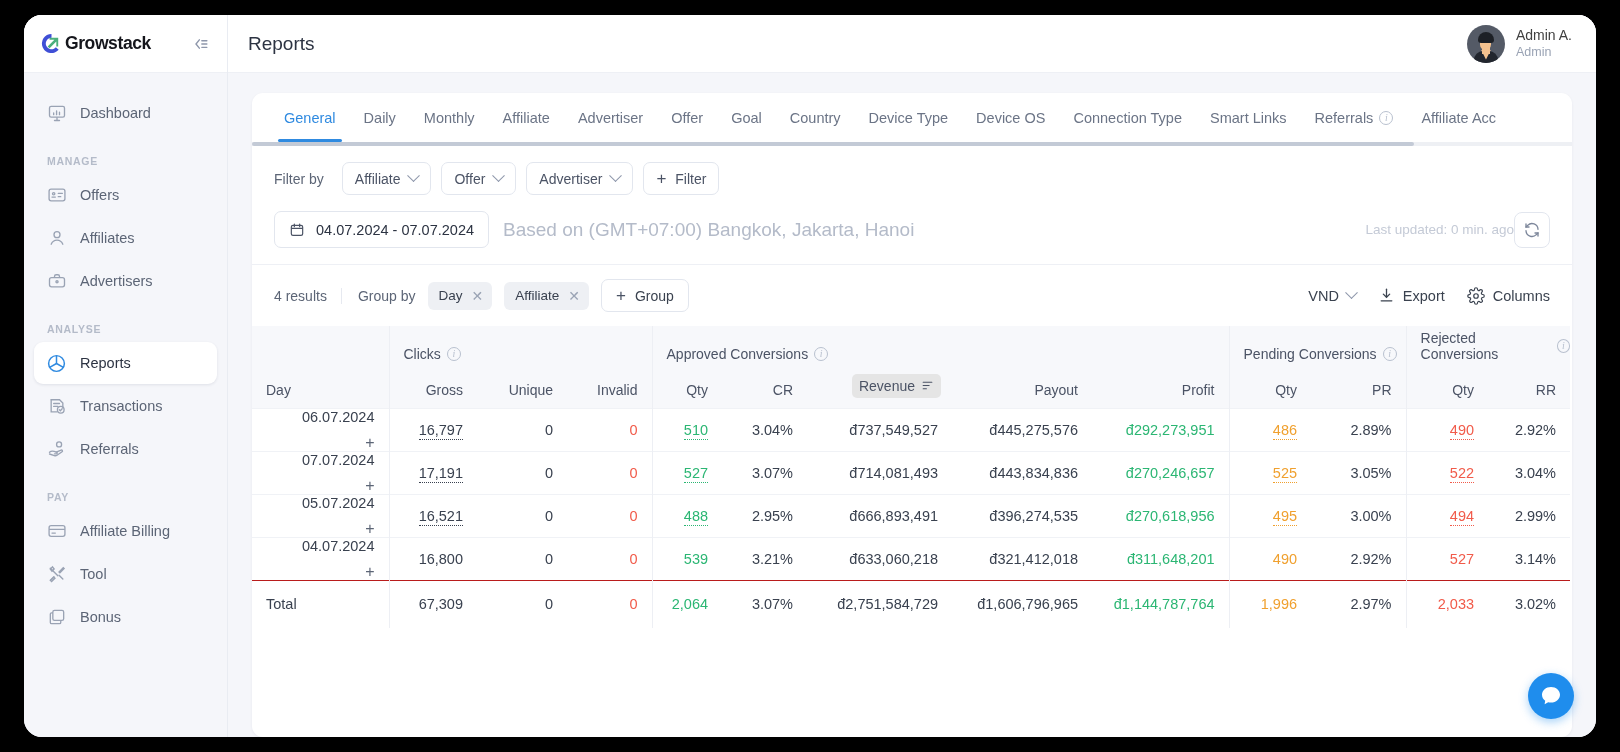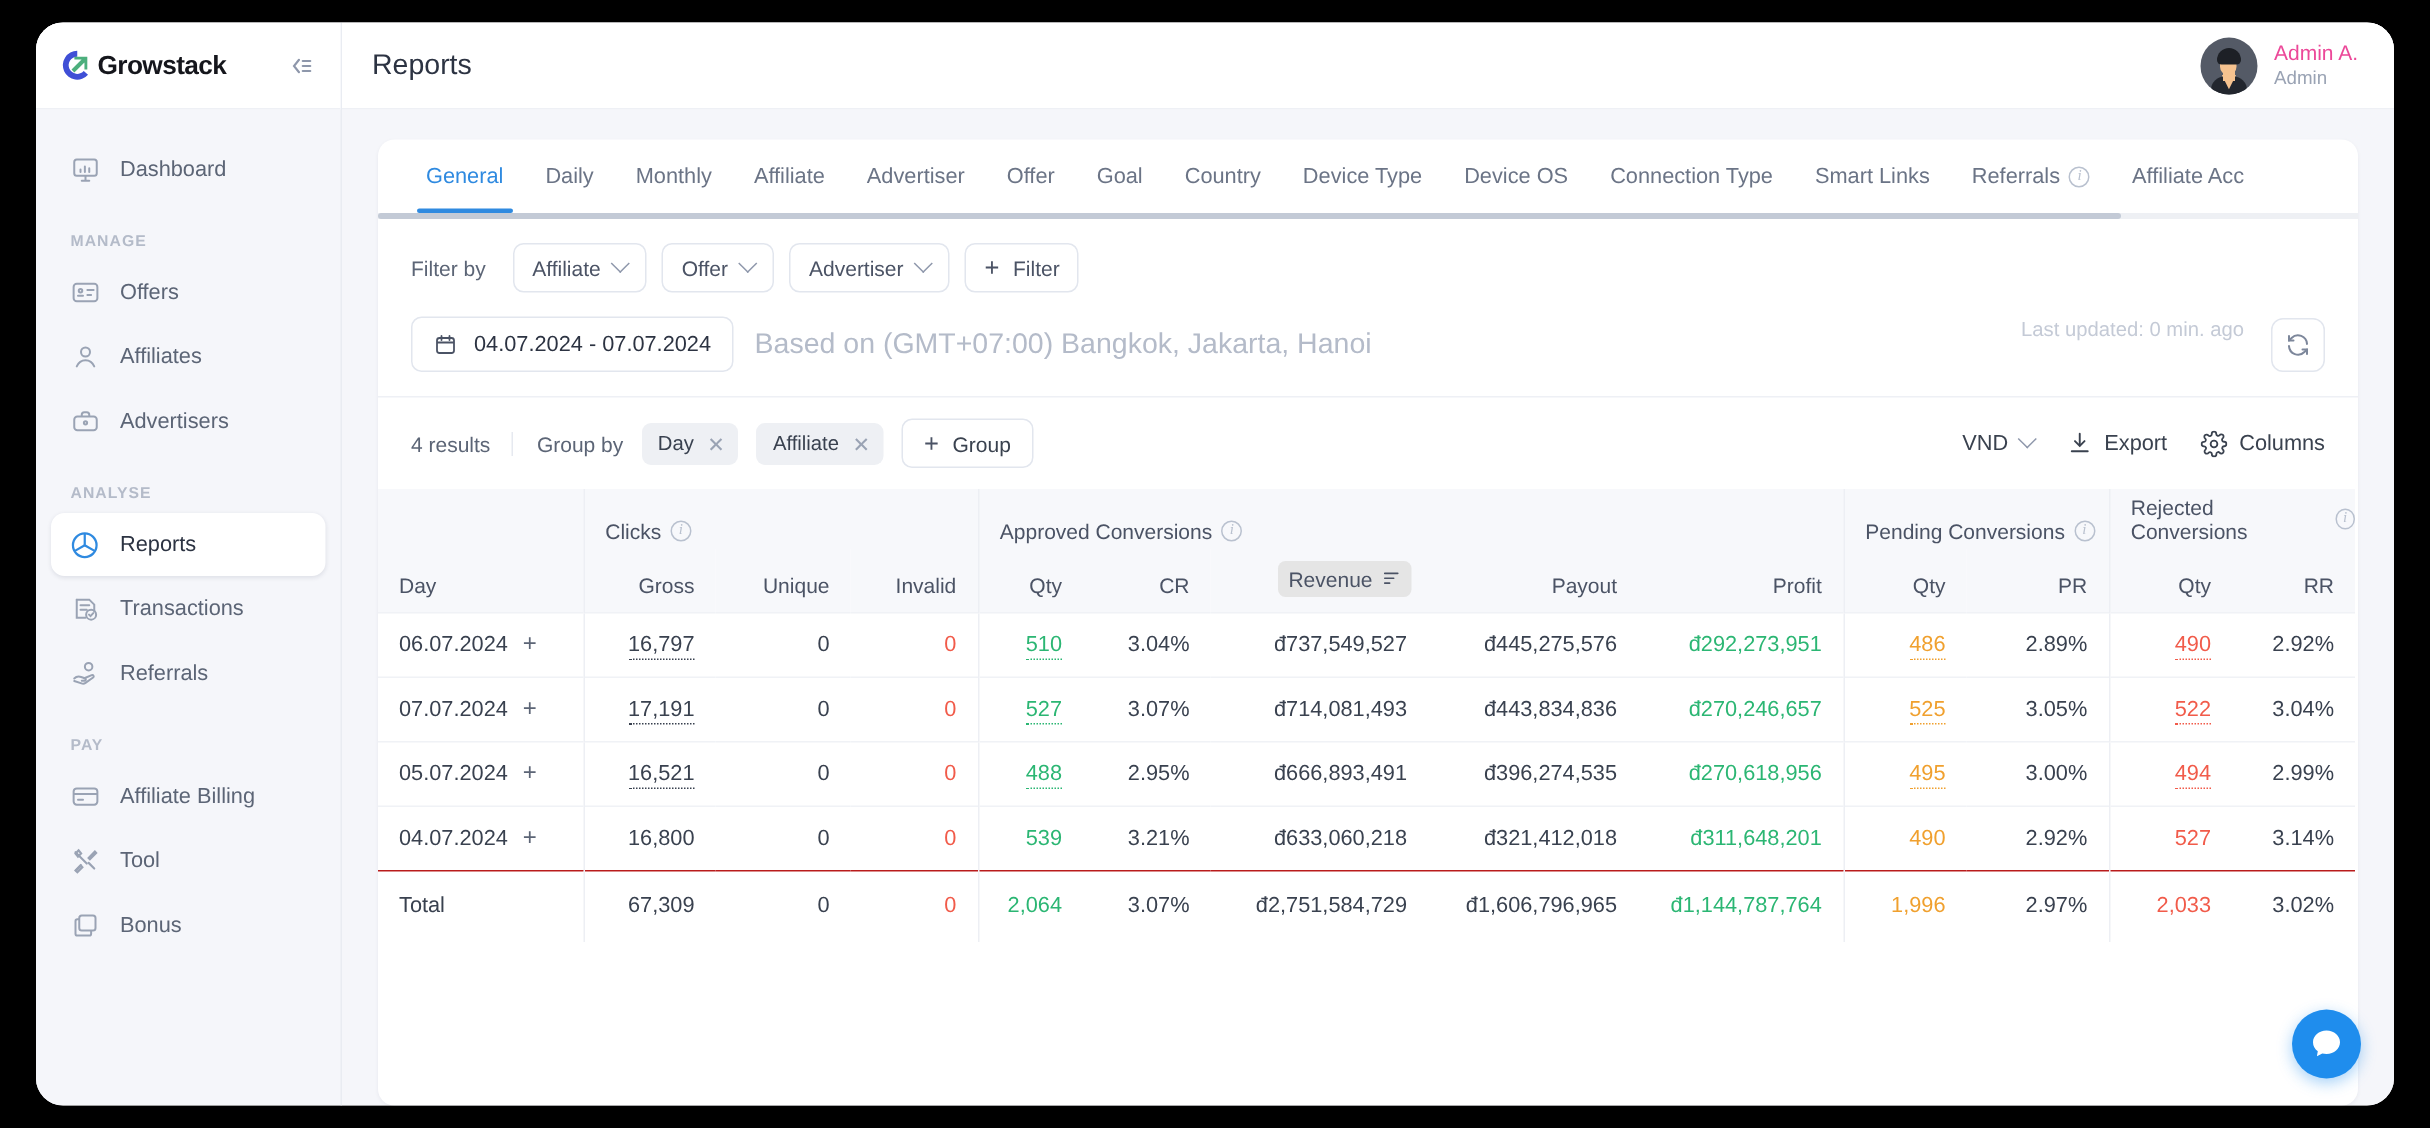--- a/index.html
+++ b/index.html
@@ -73,21 +73,21 @@
   .user-box { display: flex; align-items: center; gap: 11px; }
   .avatar {
     width: 38px; height: 38px; border-radius: 50%;
     background: #545a66; position: relative; overflow: hidden; flex:0 0 38px;
   }
   .av-hair { position:absolute; left:11px; top:7px; width:16px;height:11px;border-radius:8px 8px 3px 3px; background:#1d2026;}
   .av-face { position:absolute; left:13.5px; top:11px; width:11px;height:14px;border-radius:0 0 6px 6px; background:#f5c28f;}
   .av-neck { position:absolute; left:15px; top:21px; width:8px;height:8px; background:#f5c28f;}
   .av-body { position:absolute; left:7px; top:26px; width:24px;height:14px;border-radius:9px 9px 0 0; background:#22262e;}
   .av-vee  { position:absolute; left:14px; top:25px; width:10px;height:10px; background:#f5c28f; clip-path: polygon(0 0, 100% 0, 50% 100%);}
-  .user-name { font-size: 14px; color: #ec4899; line-height: 1.25; }
+  .user-name { font-size: 14px; color: #404040; line-height: 1.25; }
   .user-role { font-size: 12.5px; color: #9aa3b4; line-height: 1.3; }
 
   .content { flex: 1; padding: 20px 24px 0 24px; overflow: hidden; }
   .card {
     background: #fff; border-radius: 11px; height: 100%;
     box-shadow: 0 1px 3px rgba(30,40,70,.06);
     display: flex; flex-direction: column; overflow: hidden;
   }
 
   
@@ -139,21 +139,21 @@
   .date-row {
     display: flex; align-items: center; gap: 14px;
     padding: 0 22px 16px 22px; flex: 0 0 auto;
   }
   .date-pill {
     height: 37px; border: 1px solid #e2e6ee; border-radius: 7px; background:#fff;
     display: flex; align-items: center; gap: 11px; padding: 0 14px;
     font-size: 14.5px; color: #2c3342; cursor: pointer;
   }
   .tz-text { font-size: 19px; color: #b4bbc9; }
-  .date-right { margin-left: auto; display: flex; align-items: flex-start; gap: 18px; }
+  .date-right { margin-left: auto; display: flex; align-items: center; gap: 0; }
   .last-upd { font-size: 13.5px; color: #c4cad6; }
   .refresh-btn {
     width: 36px; height: 36px; border: 1px solid #e2e6ee; border-radius: 8px;
     background:#fff; display:flex; align-items:center;justify-content:center;
     color:#7d879b; cursor:pointer;
   }
 
   
   .toolbar {
     display: flex; align-items: center; gap: 12px;
@@ -194,21 +194,21 @@
     background: #e5e5e5; border-radius: 5px; padding: 4px 7px;
     display: inline-flex; align-items: center; gap: 6px; margin-right: -3px;
   }
   tbody td {
     height: 43px; font-size: 14.5px; color: #39414f;
     text-align: right; padding: 0 14px; white-space: nowrap;
     border-top: 1px solid #f0f2f6;
   }
   tbody td.lefty { text-align: left; }
   tbody tr.total-row td { border-top: 1px solid #b91c1c; height: 48px; }
-  .day-cell { display: flex; align-items: flex-end; gap: 10px; }
+  .day-cell { display: flex; align-items: flex-end; gap: 10px; flex-direction: column; }
   .day-plus { font-size: 16px; color: #5c6576; line-height: 1; font-weight: 300; cursor: pointer; }
   .dotted { border-bottom: 1.5px dotted currentColor; padding-bottom: 1px; cursor: help; text-align: center; }
   .green { color: #2bb673; }
   .red { color: #f15b4a; }
   .orange { color: #f0a02e; }
 
   
   .chat-bubble {
     position: absolute; right: 22px; bottom: 18px;
     width: 46px; height: 46px; border-radius: 50%;

